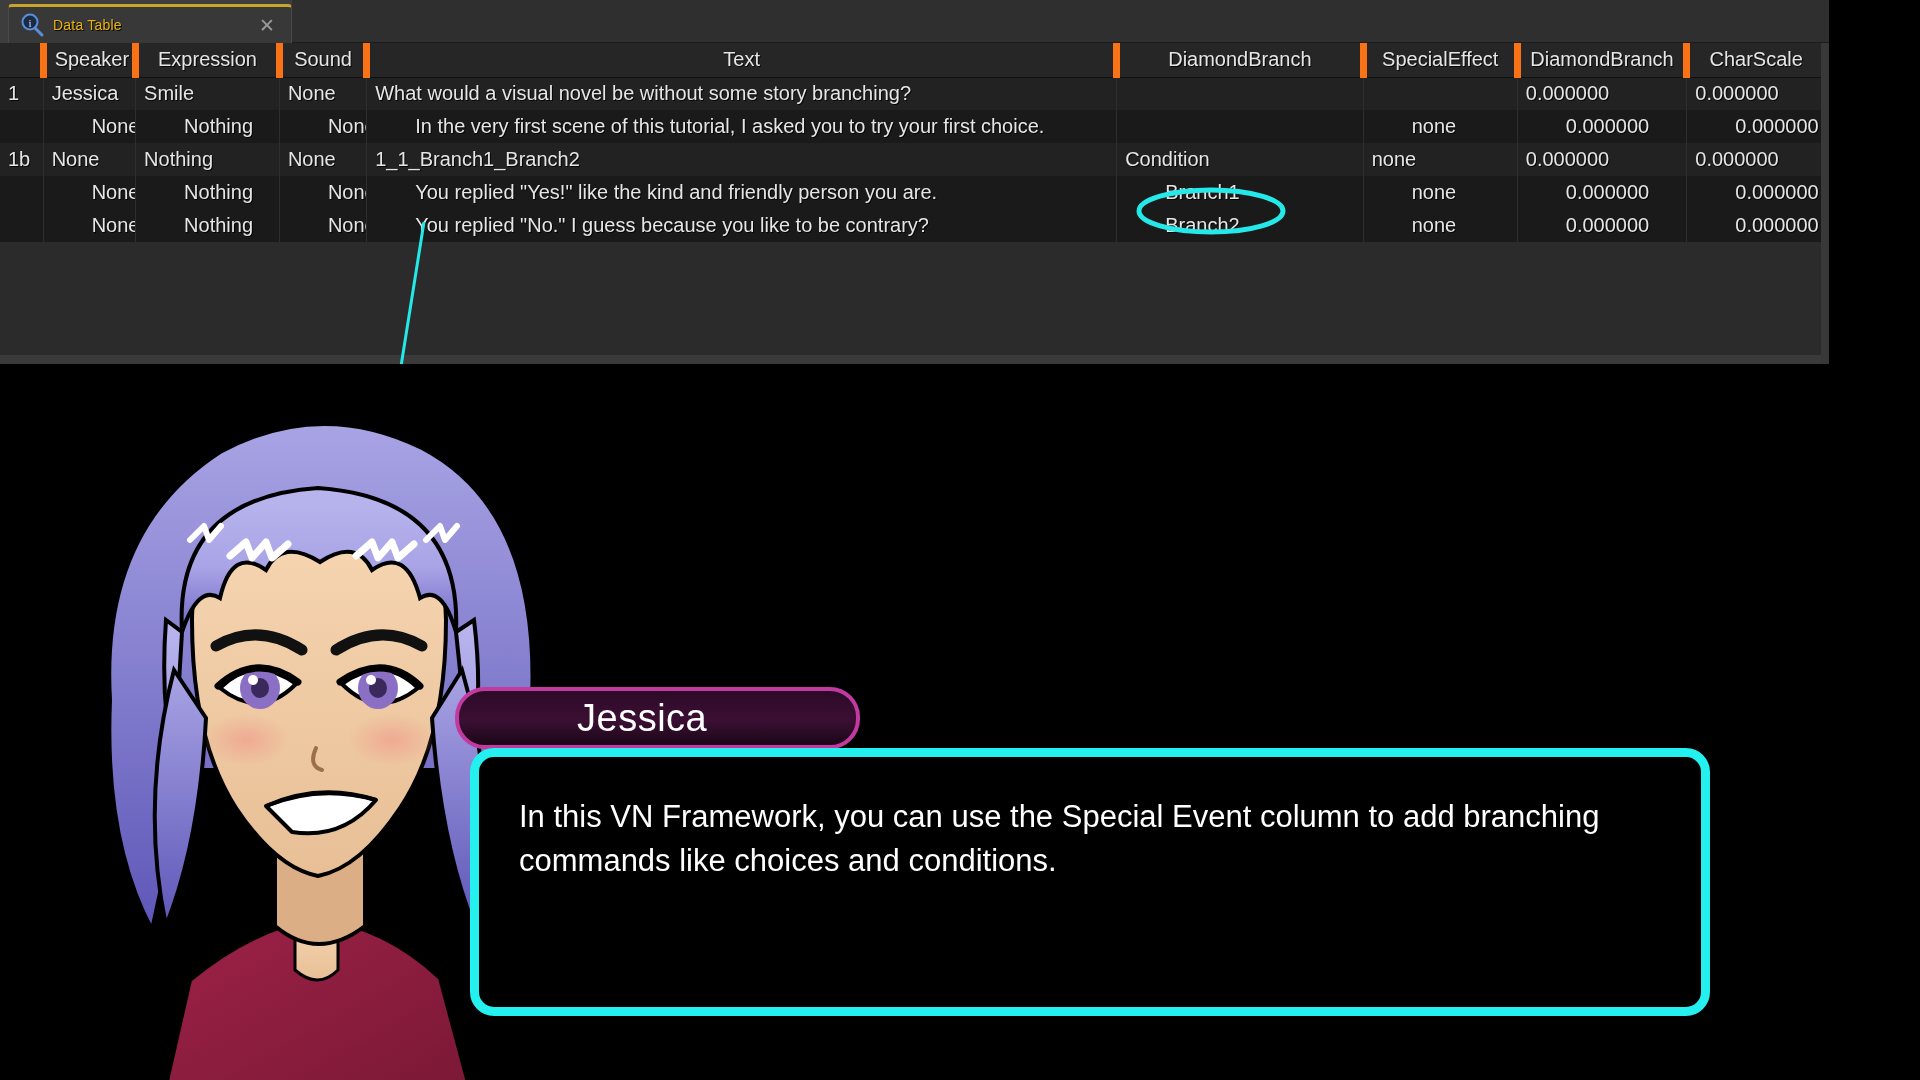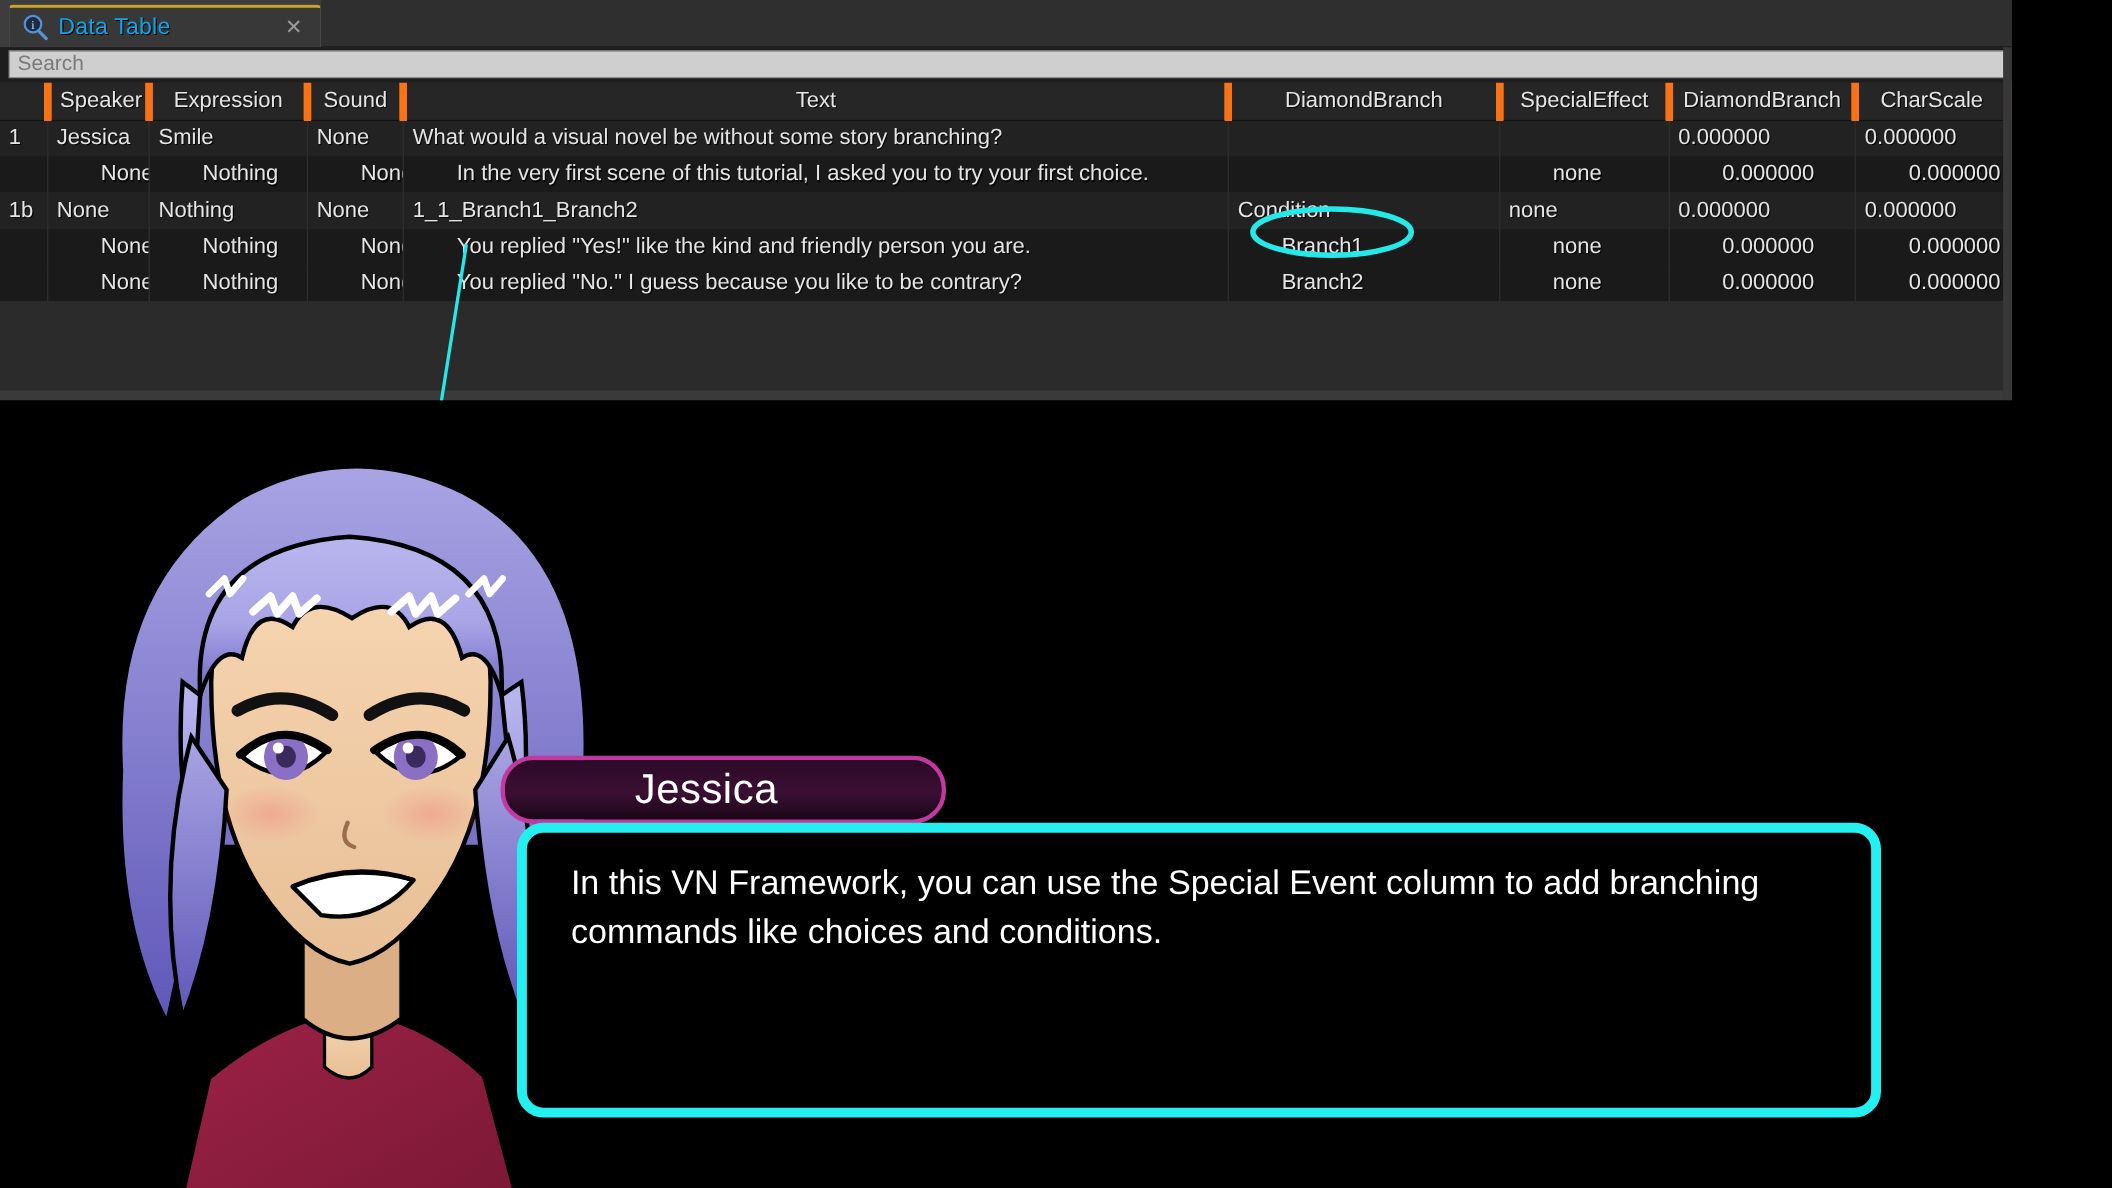--- a/index.html
+++ b/index.html
@@ -23,21 +23,21 @@
     border-top: 3px solid #c8a52a;
     border-left: 1px solid #4a4a4a;
     border-right: 1px solid #4a4a4a;
     border-radius: 4px 4px 0 0;
     display: flex; align-items: center; padding: 0 10px;
   }
   #tab-icon {
     width: 26px; height: 26px; position: relative; flex: 0 0 auto; margin-right: 8px;
   }
   #tab-label {
-    color: #0ea5e9; font-size: 21px; letter-spacing: .2px; flex: 1 1 auto;
+    color: #eab308; font-size: 14px; letter-spacing: .2px; flex: 1 1 auto;
     text-shadow: 1px 1px 0 #000;
   }
   #tab-close {
     color: #9a9a9a; font-size: 19px; padding: 0 6px; line-height: 1;
   }
   #tabstrip-rest {
     position: absolute; left: 292px; right: 0; top: 0; height: 43px;
     background: #2f2f2f; border-bottom: 1px solid #1c1c1c;
   }
 
@@ -118,21 +118,21 @@
     background: linear-gradient(180deg, #2d0a28 0%, #3b0f33 55%, #1a0617 100%);
     display: flex; align-items: center; padding-left: 118px;
   }
   #name-text { color: #ffffff; font-size: 38px; letter-spacing: .5px; }
 
   #dialogue-box {
     position: absolute; left: 470px; top: 384px; width: 1240px; height: 268px;
     border: 9px solid #25f0f0;
     border-radius: 24px;
     background: #000000;
-    padding: 24px 40px 0 40px;
+    padding: 38px 40px 0 40px;
   }
   #dialogue-text {
     color: #ffffff; font-size: 31px; line-height: 1.42; max-width: 1090px;
   }
 
   
 </style>
 </head>
 <body>
 
@@ -148,25 +148,20 @@
             <circle cx="11" cy="10" r="7.5" fill="#1b2b45" stroke="#5a8fd8" stroke-width="2"></circle>
             <text x="11" y="14.5" font-size="11" fill="#cfe2ff" text-anchor="middle" font-family="Liberation Serif, serif">i</text>
             <line x1="16" y1="16" x2="23" y2="23" stroke="#5a8fd8" stroke-width="3" stroke-linecap="round"></line>
           </svg>
         </span>
         <span id="tab-label">Data Table</span>
         <span id="tab-close">✕</span>
       </div>
     </div>
 
-    <div id="search-row">
-      <div id="search-input-box">
-        <span id="search-placeholder">Search</span>
-      </div>
-    </div>
 
     <table id="data-table">
       <colgroup>
         <col class="w-idx">
           <col class="w-spk">
           <col class="w-exp">
           <col class="w-snd">
         <col class="w-txt">
           <col class="w-evt">
           <col class="w-eff">

